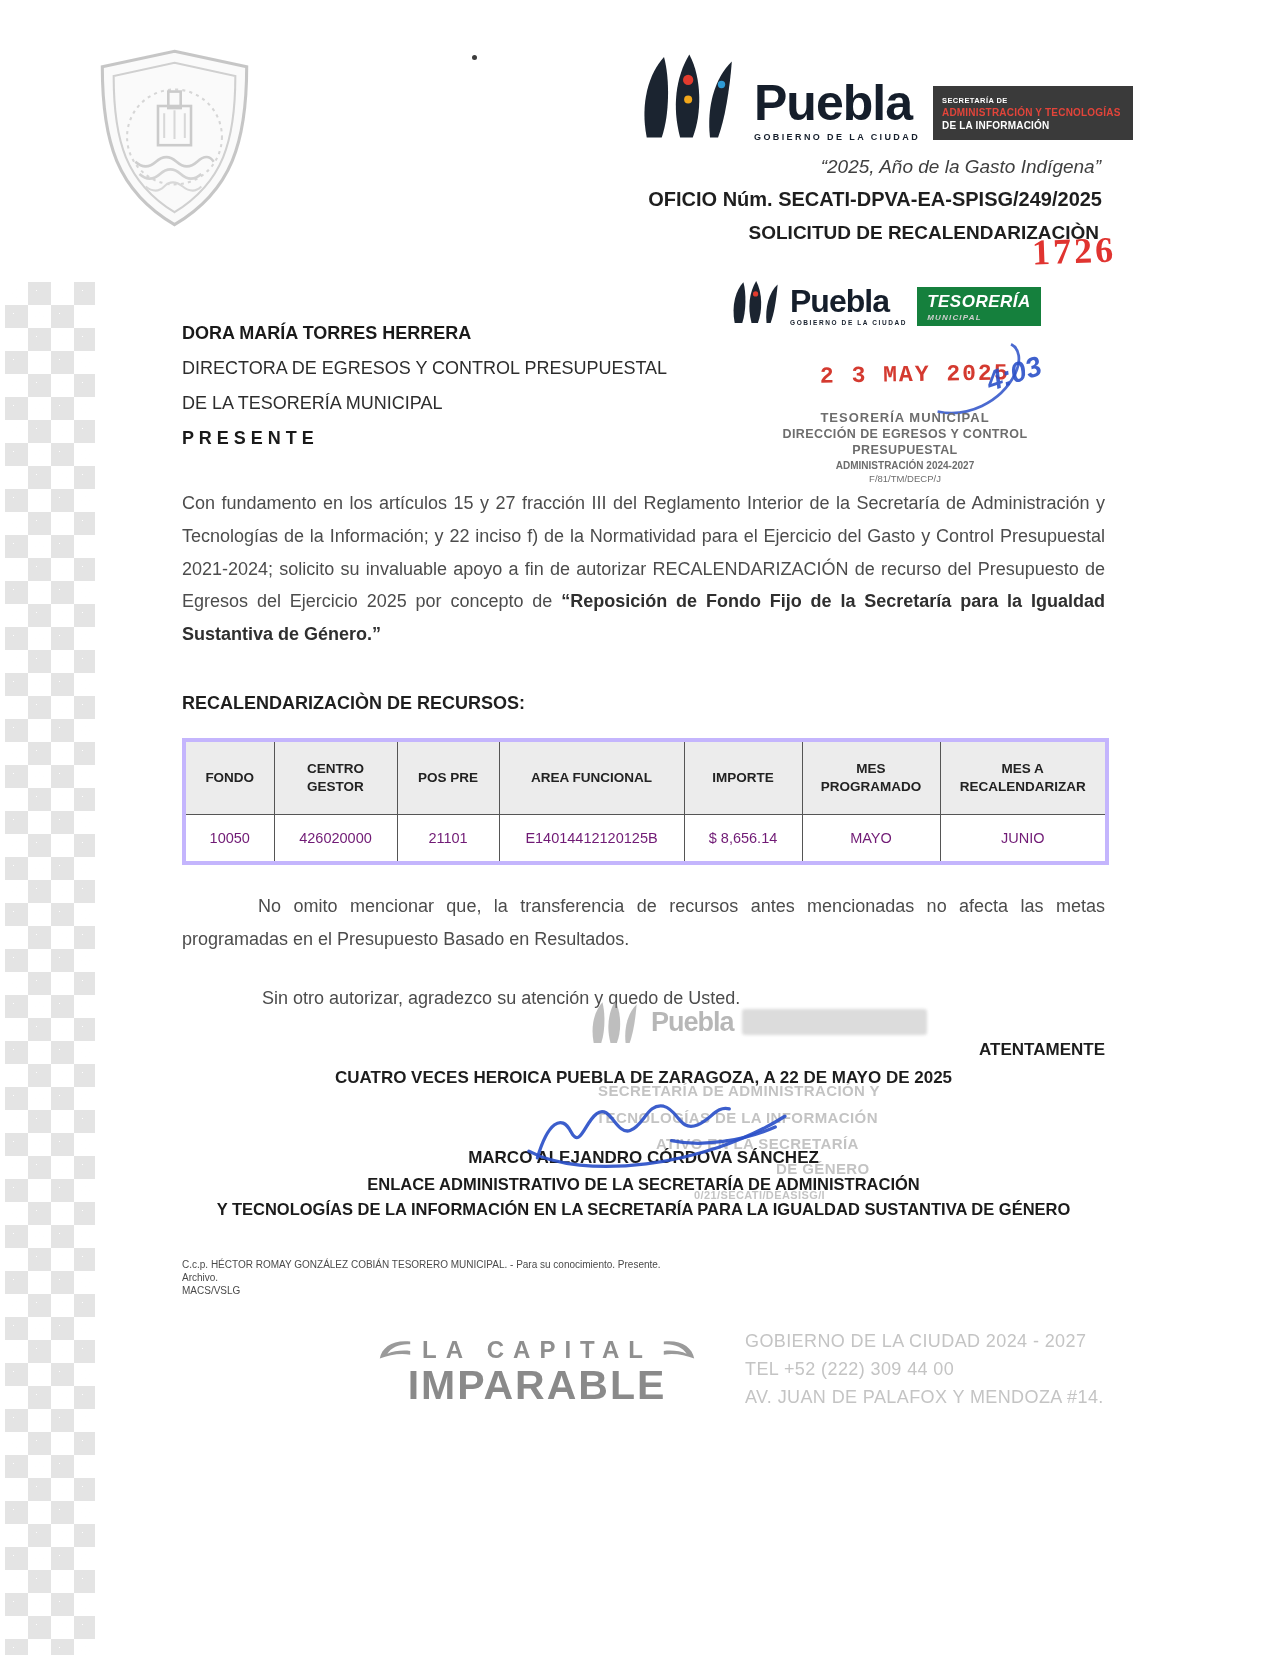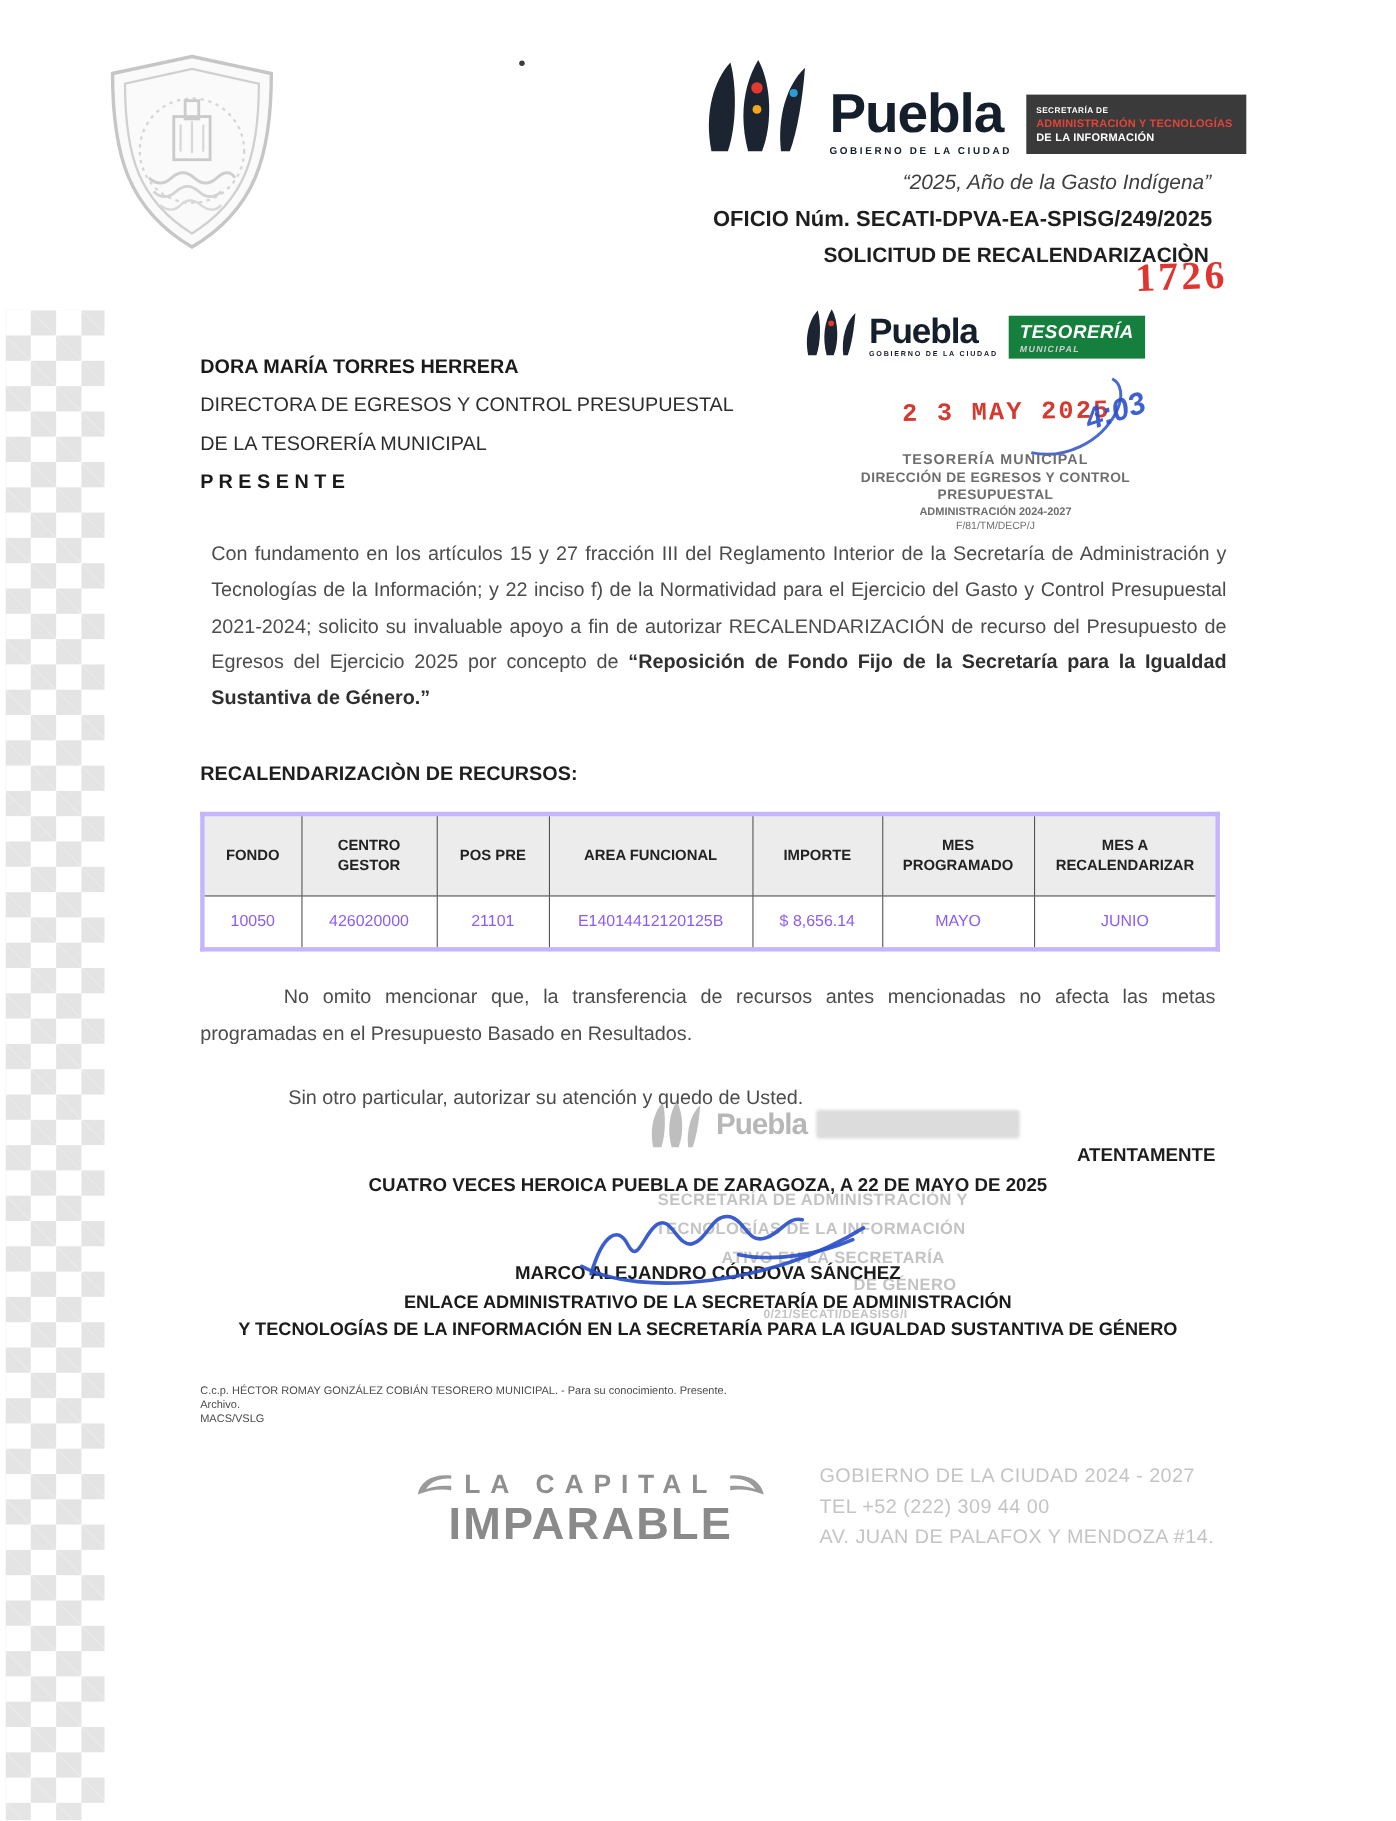--- a/index.html
+++ b/index.html
@@ -72,31 +72,31 @@
   .stamp-text .s4{font-size:9.5px;margin-top:2px;}
 
   
   .recipient{position:absolute;left:182px;top:316px;line-height:35px;color:#2d2d2d;font-size:18px;}
   .recipient .rname{font-weight:800;color:#1a1a1a;}
   .recipient .rpres{font-weight:800;color:#1a1a1a;}
 
   
   .para{position:absolute;left:182px;width:923px;font-size:18px;line-height:1.82;color:var(--body-ink);
     text-align:justify;}
-  .p1{top:487px;margin-left:10px;}
+  .p1{top:487px;}
   .p1 strong{color:#2f2f2f;}
   .p2{top:890px;text-indent:76px;}
   .p3{top:982px;text-indent:80px;text-align:left;}
 
   .table-title{position:absolute;left:182px;top:693px;font-size:18px;font-weight:800;color:#1f1f1f;}
   .rtable{position:absolute;left:182px;top:738px;width:923px;border-collapse:collapse;table-layout:fixed;
     border:4px solid #c4b5fd;}
   .rtable th,.rtable td{border:1px solid #555;text-align:center;vertical-align:middle;}
   .rtable th{background:#ececec;font-size:13.5px;font-weight:700;color:#222;padding:18px 4px;line-height:1.35;}
-  .rtable td{font-size:14.5px;color:#8b5cf6;padding:15px 4px;}
+  .rtable td{font-size:14.5px;color:#701a75;padding:15px 4px;}
 
   
   .overlay-stamp{position:absolute;left:585px;top:998px;display:flex;align-items:center;gap:8px;
     z-index:1;opacity:.55;filter:grayscale(1);}
   .overlay-stamp .brand{font-size:27px;color:#7d7d7d;}
   .overlay-smudge{width:185px;height:26px;background:#a4a4a4;border-radius:3px;filter:blur(1.5px);opacity:.7;}
 
   
   .center-block{position:absolute;left:182px;width:923px;text-align:center;z-index:2;}
   .atent{top:1040px;font-size:17px;font-weight:800;color:#1d1d1d;text-align:right;}
@@ -244,21 +244,21 @@
         <td>21101</td>
         <td>E14014412120125B</td>
         <td>$ 8,656.14</td>
         <td>MAYO</td>
         <td>JUNIO</td>
       </tr>
     </tbody>
   </table>
 
   <p class="para p2">No omito mencionar que, la transferencia de recursos antes mencionadas no afecta las metas programadas en el Presupuesto Basado en Resultados.</p>
-  <p class="para p3">Sin otro particular, autorizar su atención y quedo de Usted.</p>
+  <p class="para p3">Sin otro autorizar, agradezco su atención y quedo de Usted.</p>
 
   <div class="overlay-stamp">
     <svg class="talavera small" viewBox="0 0 100 80">
       <path d="M15,76 C9,46 17,20 30,6 C35,24 35,56 28,76 Z" fill="#8a8a8a"></path>
       <path d="M44,76 C37,50 40,24 52,4 C63,24 63,56 55,76 Z" fill="#8a8a8a"></path>
       <path d="M70,76 C67,50 74,24 89,10 C87,35 83,60 77,76 Z" fill="#8a8a8a"></path>
     </svg>
     <span class="brand">Puebla</span>
     <span class="overlay-smudge"></span>
   </div>

